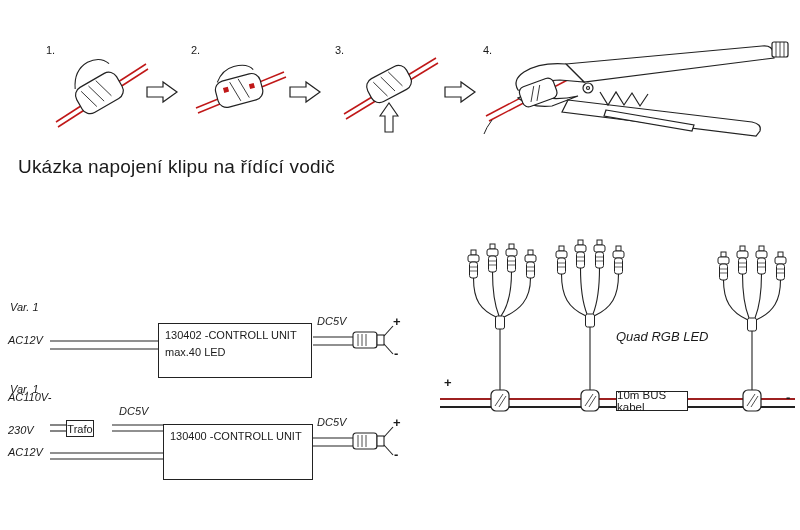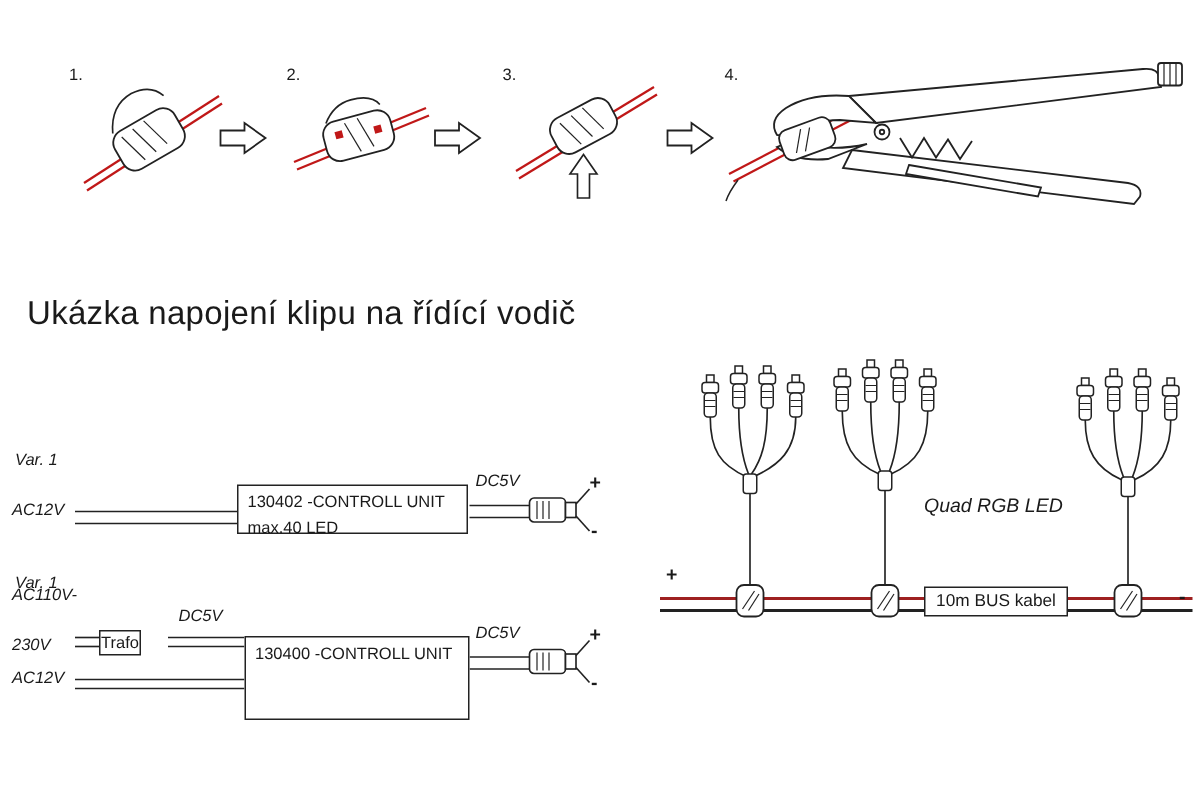--- a/index.html
+++ b/index.html
@@ -3,21 +3,21 @@
 <meta charset="utf-8">
 <style>
   html,body{margin:0;padding:0;background:#fff;}
   #canvas{
     position:relative;width:800px;height:530px;background:#fff;
     font-family:"Liberation Sans",sans-serif;color:#1a1a1a;overflow:hidden;
   }
   #art{position:absolute;left:0;top:0;}
   .lbl{position:absolute;font-size:11px;line-height:1.15;white-space:nowrap;font-style:italic;}
   .stepnum{position:absolute;font-size:11px;}
-  .caption{position:absolute;left:18px;top:156px;font-size:22px;letter-spacing:.2px;margin-top:40px;}
+  .caption{position:absolute;left:18px;top:156px;font-size:19px;letter-spacing:.2px;}
   .sign{position:absolute;font-size:13px;font-weight:bold;}
   .box{position:absolute;border:1px solid #222;background:#fff;box-sizing:border-box;font-size:11px;}
   .unitbox{padding:3px 6px 0 6px;line-height:1.5;}
   .centerbox{display:flex;align-items:center;justify-content:center;}
 </style>
 </head>
 <body>
 
 <div id="canvas">
 
@@ -194,21 +194,21 @@
 
   <div class="stepnum" style="left:46px;top:44px">1.</div>
   <div class="stepnum" style="left:191px;top:44px">2.</div>
   <div class="stepnum" style="left:335px;top:44px">3.</div>
   <div class="stepnum" style="left:483px;top:44px">4.</div>
 
   <div class="caption">Ukázka napojení klipu na řídící vodič</div>
 
   <div class="lbl" style="left:10px;top:301px">Var. 1</div>
   <div class="lbl" style="left:8px;top:334px">AC12V</div>
-  <div class="box unitbox" style="left:158px;top:323px;width:154px;height:33px">
+  <div class="box unitbox" style="left:158px;top:323px;width:154px;height:55px">
     <div>130402 -CONTROLL UNIT</div>
     <div>max.40 LED</div>
   </div>
   <div class="lbl" style="left:317px;top:315px">DC5V</div>
   <div class="sign" style="left:393px;top:314px">+</div>
   <div class="sign" style="left:394px;top:346px">-</div>
 
   <div class="lbl" style="left:10px;top:383px">Var. 1</div>
   <div class="lbl" style="left:8px;top:391px">AC110V-</div>
   <div class="lbl" style="left:8px;top:424px">230V</div>
@@ -220,17 +220,17 @@
   <div class="box unitbox" style="left:163px;top:424px;width:150px;height:56px">
     <div>130400 -CONTROLL UNIT</div>
   </div>
   <div class="lbl" style="left:317px;top:416px">DC5V</div>
   <div class="sign" style="left:393px;top:415px">+</div>
   <div class="sign" style="left:394px;top:447px">-</div>
 
   <div class="lbl" style="left:616px;top:330px;font-size:13px">Quad RGB LED</div>
   <div class="sign" style="left:444px;top:375px">+</div>
   <div class="sign" style="left:786px;top:390px">-</div>
-  <div class="box centerbox" style="left:616px;top:391px;width:96px;height:20px;font-size:11.5px">
+  <div class="box centerbox" style="left:616px;top:391px;width:72px;height:20px;font-size:11.5px">
     <span>10m BUS kabel</span>
   </div>
 
 </div>
 
 </body></html>

